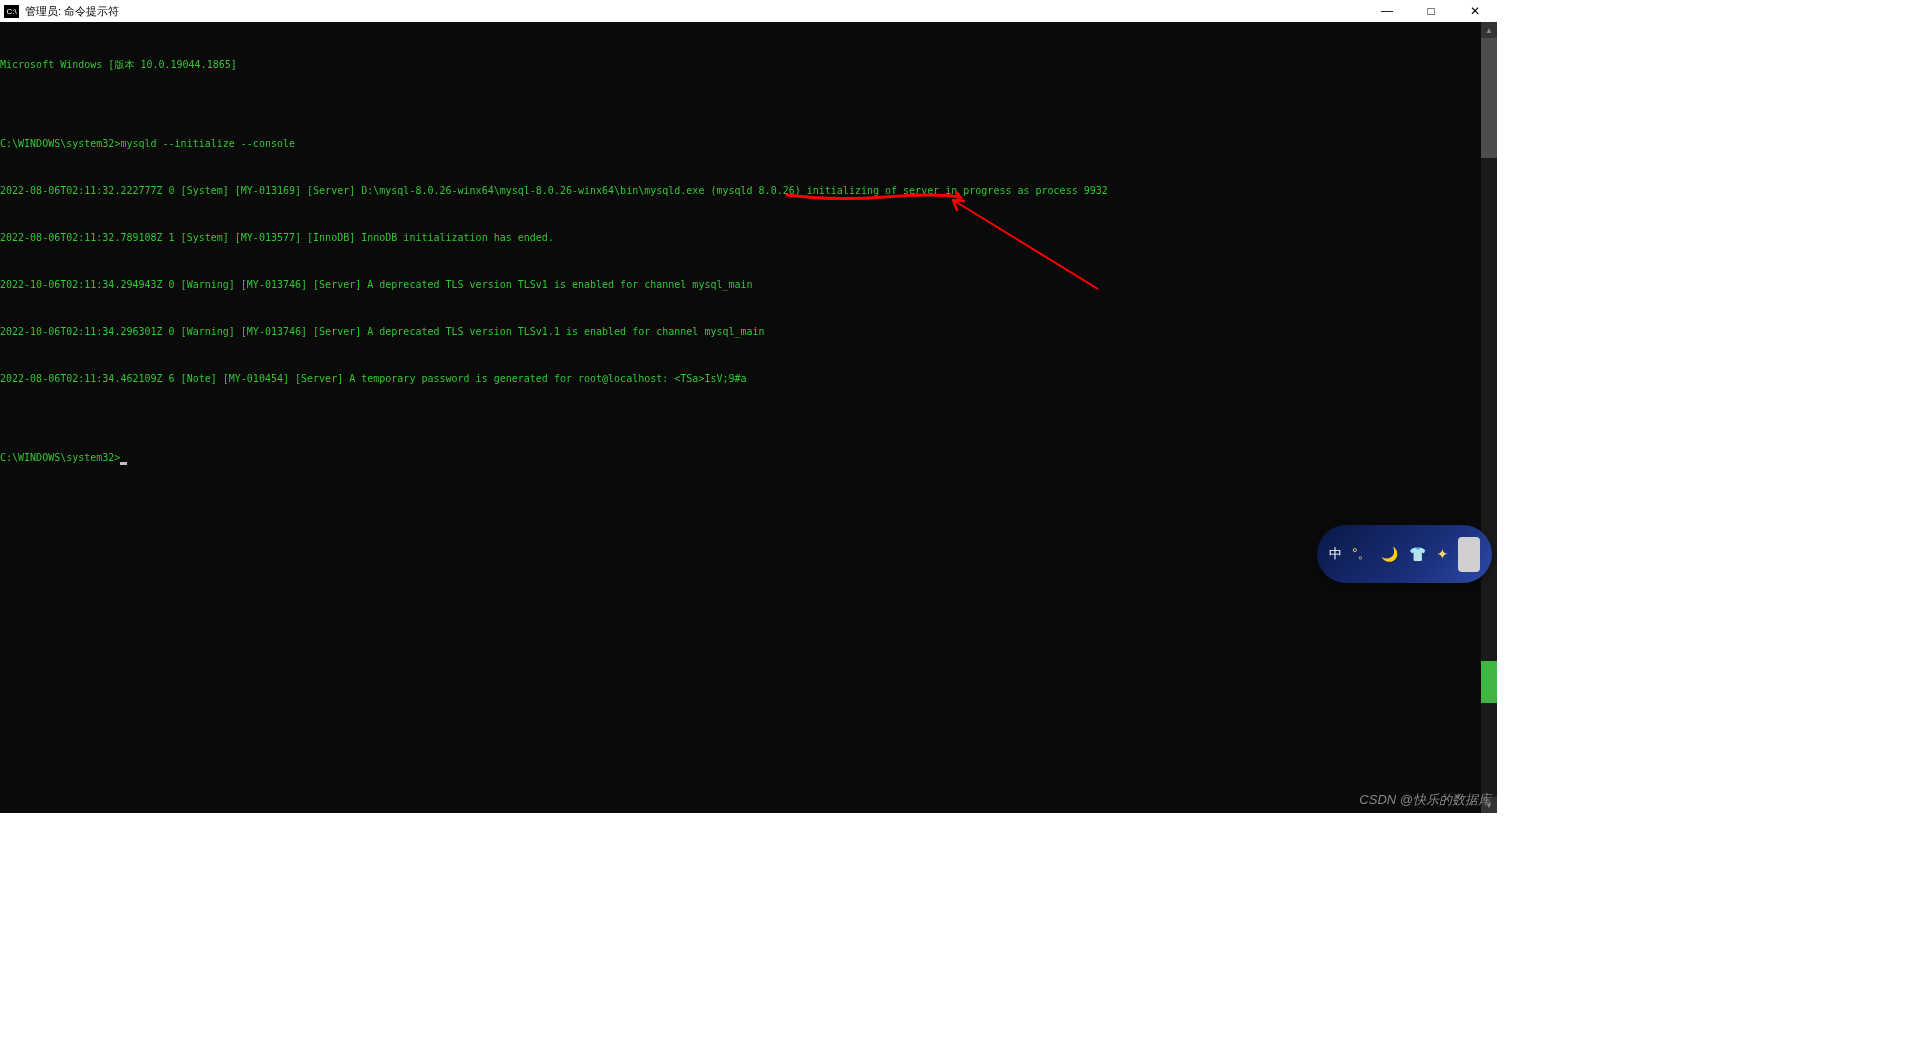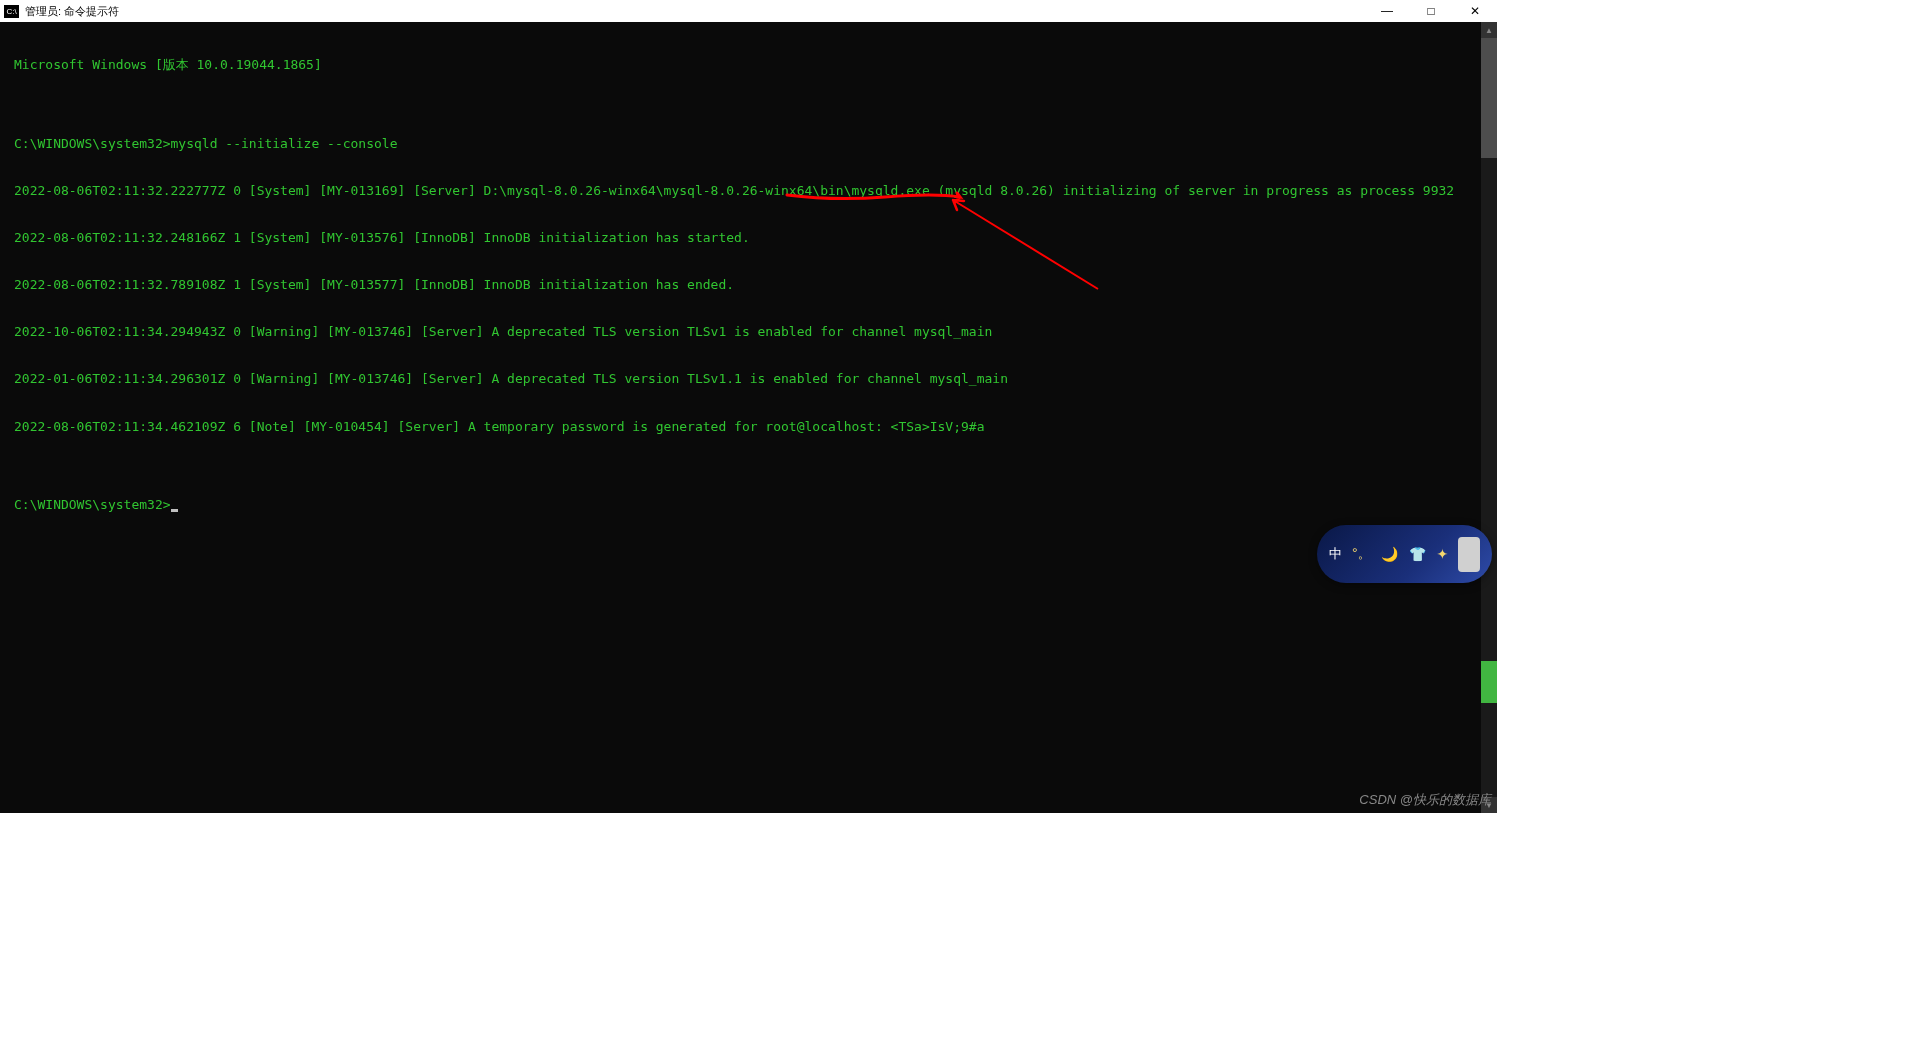--- a/index.html
+++ b/index.html
@@ -36,23 +36,23 @@
       cursor: pointer;
     }
     .terminal {
       position: relative;
       height: calc(100% - 22px);
       background: #0a0a0a;
       display: flex;
     }
     .term-content {
       flex: 1;
-      padding: 4px 14px;
+      padding: 4px 0;
       font-family: "Consolas", "SimSun", monospace;
-      font-size: 13px;
+      font-size: 10px;
       line-height: 15.7px;
       color: #31c631;
       white-space: pre;
       overflow: hidden;
       position: relative;
     }
     .term-line { display: block; }
     .cursor {
       display: inline-block;
       width: 7px; height: 3px;
@@ -151,24 +151,23 @@
     <div class="win-btn close">✕</div>
   </div>
 </div>
 
 <div class="terminal">
   <div class="term-content">
     <span class="term-line">Microsoft Windows [版本 10.0.19044.1865]</span>
     <span class="term-line"></span>
     <span class="term-line">C:\WINDOWS\system32&gt;mysqld --initialize --console</span>
     <span class="term-line">2022-08-06T02:11:32.222777Z 0 [System] [MY-013169] [Server] D:\mysql-8.0.26-winx64\mysql-8.0.26-winx64\bin\mysqld.exe (mysqld 8.0.26) initializing of server in progress as process 9932</span>
-    <span class="term-line">2022-08-06T02:11:32.248166Z 1 [System] [MY-013576] [InnoDB] InnoDB initialization has started.</span>
     <span class="term-line">2022-08-06T02:11:32.789108Z 1 [System] [MY-013577] [InnoDB] InnoDB initialization has ended.</span>
     <span class="term-line">2022-10-06T02:11:34.294943Z 0 [Warning] [MY-013746] [Server] A deprecated TLS version TLSv1 is enabled for channel mysql_main</span>
-    <span class="term-line">2022-01-06T02:11:34.296301Z 0 [Warning] [MY-013746] [Server] A deprecated TLS version TLSv1.1 is enabled for channel mysql_main</span>
+    <span class="term-line">2022-10-06T02:11:34.296301Z 0 [Warning] [MY-013746] [Server] A deprecated TLS version TLSv1.1 is enabled for channel mysql_main</span>
     <span class="term-line">2022-08-06T02:11:34.462109Z 6 [Note] [MY-010454] [Server] A temporary password is generated for root@localhost: &lt;TSa&gt;IsV;9#a</span>
     <span class="term-line"></span>
     <span class="term-line"><span>C:\WINDOWS\system32&gt;</span><span class="cursor"></span></span>
 
     <svg class="annotation underline-annot">
       <path d="M 2 8 Q 50 14 100 10 Q 150 6 175 10 L 172 6 M 175 10 L 170 15" stroke="#ff0000" stroke-width="3" fill="none" stroke-linecap="round"></path>
     </svg>
     <svg class="annotation arrow-annot">
       <path d="M 3 3 L 148 92" stroke="#ff0000" stroke-width="2" fill="none"></path>
       <path d="M 3 3 L 14 4 M 3 3 L 7 13" stroke="#ff0000" stroke-width="2.5" fill="none" stroke-linecap="round"></path>

